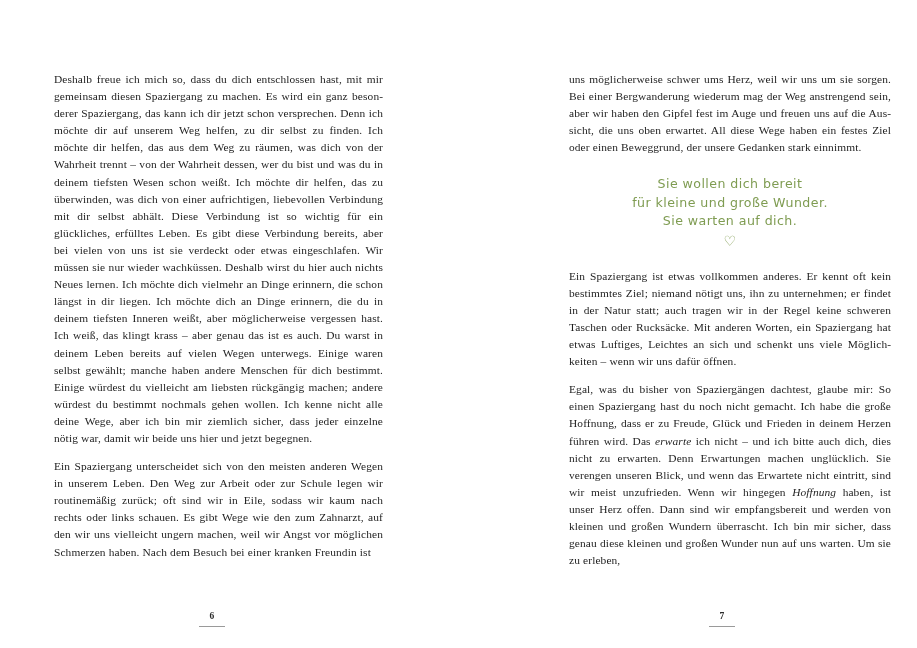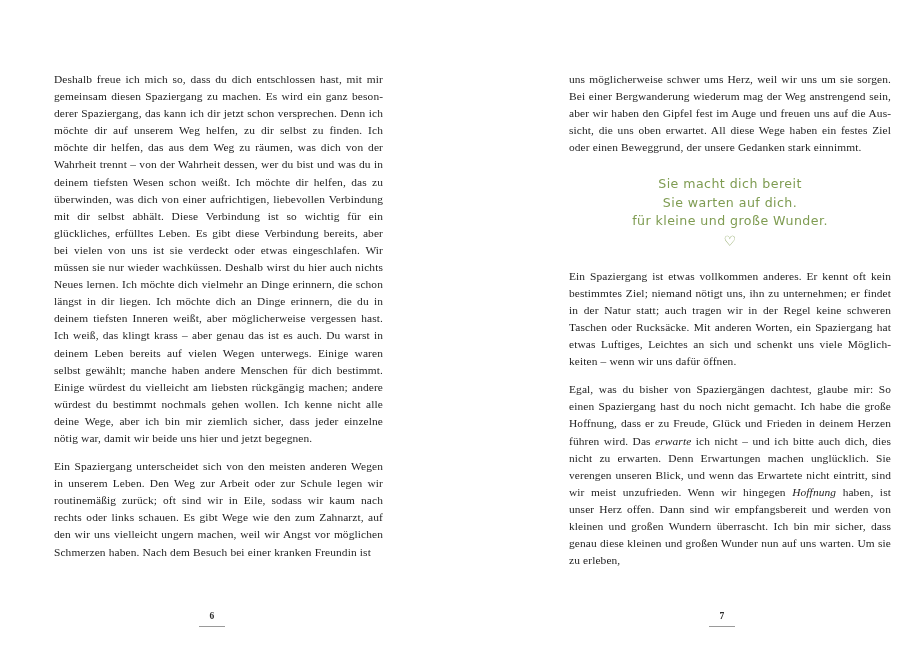--- a/index.html
+++ b/index.html
@@ -116,23 +116,23 @@
         <span class="folio-rule"></span>
       </span>
     </div>
   </div>
 
   <div class="page page-right">
     <div class="text-col">
       <p class="body">uns möglicherweise schwer ums Herz, weil wir uns um sie sorgen. Bei einer Bergwanderung wiederum mag der Weg anstrengend sein, aber wir haben den Gipfel fest im Auge und freuen uns auf die Aus­sicht, die uns oben erwartet. All diese Wege haben ein festes Ziel oder einen Beweggrund, der unsere Gedanken stark einnimmt.</p>
 
       <div class="quote-block">
-        <span class="quote-line">Sie macht dich bereit</span>
+        <span class="quote-line">Sie wollen dich bereit</span>
+        <span class="quote-line">für kleine und große Wunder.</span>
         <span class="quote-line">Sie warten auf dich.</span>
-        <span class="quote-line">für kleine und große Wunder.</span>
         <span class="quote-heart">♡</span>
       </div>
 
       <p class="body">Ein Spaziergang ist etwas vollkommen anderes. Er kennt oft kein bestimmtes Ziel; niemand nötigt uns, ihn zu unternehmen; er fin­det in der Natur statt; auch tragen wir in der Regel keine schwe­ren Taschen oder Ruck­säcke. Mit anderen Worten, ein Spaziergang hat etwas Luftiges, Leichtes an sich und schenkt uns viele Möglich­keiten – wenn wir uns dafür öffnen.</p>
 
       <p class="body"><span>Egal, was du bisher von Spaziergängen dachtest, glaube mir: So einen Spaziergang hast du noch nicht gemacht. Ich habe die große Hoff­nung, dass er zu Freude, Glück und Frieden in deinem Herzen füh­ren wird. Das </span><em class="it">erwarte</em><span> ich nicht – und ich bitte auch dich, dies nicht zu erwarten. Denn Erwartungen machen unglücklich. Sie verengen unseren Blick, und wenn das Erwartete nicht eintritt, sind wir meist unzufrieden. Wenn wir hingegen </span><em class="it">Hoffnung</em><span> haben, ist unser Herz offen. Dann sind wir empfangsbereit und werden von kleinen und großen Wundern überrascht. Ich bin mir sicher, dass genau diese kleinen und großen Wunder nun auf uns warten. Um sie zu erleben,</span></p>
     </div>
     <div class="folio">
       <span class="folio-inner">
         <span class="folio-num">7</span>

